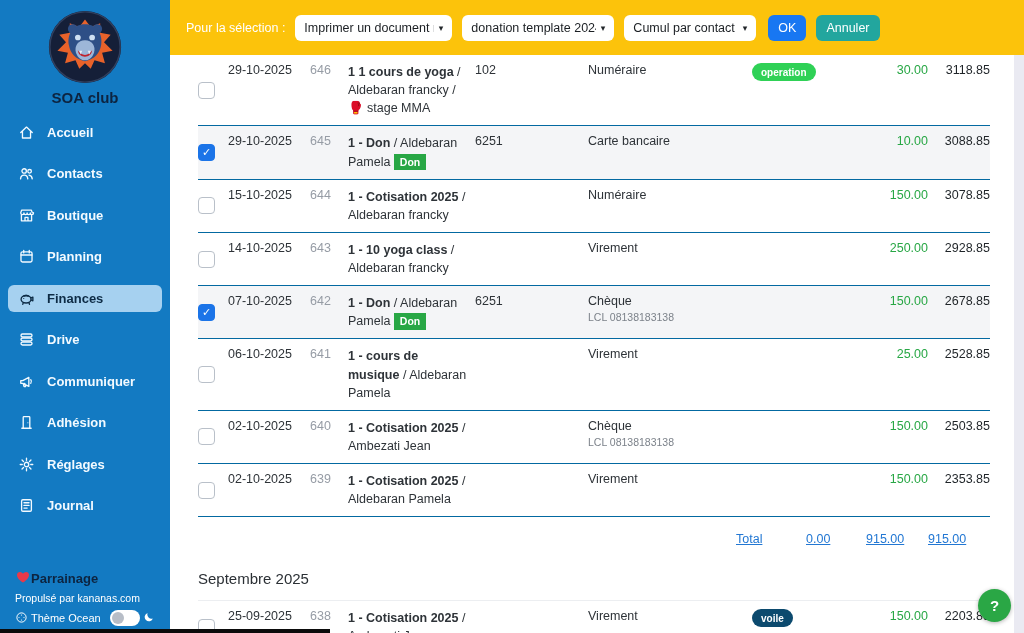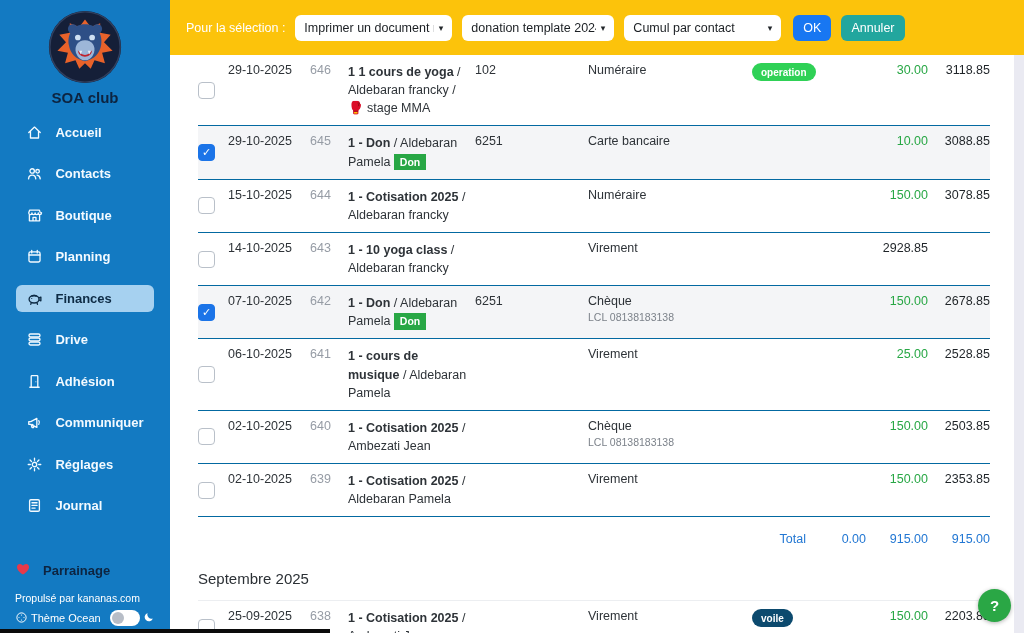--- a/index.html
+++ b/index.html
@@ -1,41 +1,41 @@
 <!DOCTYPE html>
 <html><head>
 <meta charset="utf-8">
 <style>
   * { margin:0; padding:0; box-sizing:border-box; }
   html,body { width:1024px; height:633px; font-family:"Liberation Sans", sans-serif; background:#fff; overflow:hidden; }
   .app { width:1024px; height:633px; display:flex; position:relative; overflow:hidden; background:#fff; }
 
   
-  .sidebar { width:170px; flex-shrink:0; background:#137ac2; position:relative; display:flex; flex-direction:column;align-items:center; }
+  .sidebar { width:170px; flex-shrink:0; background:#137ac2; position:relative; display:flex; flex-direction:column; }
   .logo-wrap { width:76px; height:76px; margin:9px auto 4px; }
   .club-name { text-align:center; color:#0d2440; font-weight:bold; font-size:15px; margin-bottom:13px; }
   .nav { display:flex; flex-direction:column; gap:15px; }
   .nav-item { display:flex; align-items:center; gap:12px; height:26.5px; margin:0 8px; padding:0 10px; border-radius:6px; font-size:13px; font-weight:600; color:#f3faff; cursor:pointer; }
   .nav-item.active { background:#a6d1f0; color:#0d2b45; font-weight:700; }
   .nav-item .ni { display:flex; width:17px; justify-content:center; }
   .sidebar-bottom { position:absolute; left:0; right:0; bottom:7px; }
-  .parrainage { display:flex; align-items:center; gap:12px; padding:0 15px; margin-bottom:12px; font-size:13px; font-weight:600; color:#0d2440; cursor:pointer; }
+  .parrainage { display:flex; align-items:center; gap:0; padding:0 15px; margin-bottom:4px; font-size:13px; font-weight:600; color:#0d2440; cursor:pointer; }
   .powered { font-size:10.5px; color:#fff; padding:0 15px; margin-bottom:6px; cursor:pointer; }
   .theme-row { display:flex; align-items:center; gap:3px; padding:0 15px; font-size:11px; color:#fff; }
   .toggle { margin-left:auto; width:30px; height:16px; border-radius:8px; background:#fff; position:relative; cursor:pointer; }
   .toggle::after { content:''; position:absolute; left:2px; top:2px; width:12px; height:12px; border-radius:50%; background:#b7bdc7; }
 
   
   .main { flex:1; position:relative; display:flex; flex-direction:column; overflow:hidden; }
   .topbar { height:55px; flex-shrink:0; background:#fcc30b; display:flex; align-items:center; padding-left:16px; gap:10px; }
   .sel-label { color:#fff; font-size:12.5px; white-space:nowrap; }
   .select { background:#fff; height:26px; border-radius:6px; display:flex; align-items:center; justify-content:space-between; padding:0 9px; font-size:12.5px; color:#1b1f23; cursor:pointer; }
   .select .txt { white-space:nowrap; overflow:hidden; }
   .select .caret { font-size:9px; margin-left:5px; color:#23272b; flex-shrink:0; }
-  .w1 { width:157px; } .w2 { width:152px; } .w3 { width:157px; }
+  .w1 { width:157px; } .w2 { width:152px; } .w3 { width:132px; }
   .btn { height:26px; border:none; border-radius:6px; color:#fff; font-size:12.5px; padding:0 10px; cursor:pointer; font-family:inherit; }
   .btn-ok { background:#1877f2; margin-left:2px; }
   .btn-cancel { background:#22a69e; }
 
   .content { flex:1; overflow:hidden; padding:0 34px 0 28px; background:#fff; }
 
   
   .row { display:grid; grid-template-columns:30px 82px 38px 127px 113px 164px 100px 76px 62px; border-bottom:1px solid #0369a1; font-size:12.5px; color:#2e3338; min-height:50px; }
   .row > div { padding-top:8px; padding-bottom:8px; }
   .row.sel { background:#f4f5f7; }
@@ -45,21 +45,21 @@
   .c-id { color:#969ca5; }
   .c-desc { line-height:1.45; padding-right:8px; }
   .c-desc b { font-weight:700; }
   .don-badge { display:inline-block; background:#28a745; color:#fff; font-size:10.5px; font-weight:700; padding:1px 6px; border-radius:0; line-height:1.4; }
   .pay-note { font-size:10.5px; color:#7c828a; margin-top:3px; }
   .tag-pill { display:inline-block; color:#fff; font-size:10px; font-weight:700; padding:2.5px 9px; border-radius:10px; line-height:1.3; }
   .c-amt { text-align:right; color:#28a745; }
   .c-bal { text-align:right; color:#1f2428; }
 
   .total-row { display:flex; justify-content:flex-end; padding:15px 0 10px; font-size:12.5px; color:#2277d3; }
-  .total-row span { display:inline-block; text-align:right; }
+  .total-row span { display:inline-block; text-align:left;text-decoration:underline; }
   .t-c1 { width:70px; } .t-c2 { width:60px; } .t-c3 { width:62px; } .t-c4 { width:62px; }
 
   .section-title { font-size:15px; color:#2b3035; margin:14px 0 13px; }
   .table2 { border-top:1px solid #eceef1; }
 
   .scroll-strip { position:absolute; right:0; top:55px; bottom:0; width:10px; background:#eaeaf2; }
   .help-btn { position:absolute; right:13px; bottom:11px; width:33px; height:33px; border-radius:50%; background:#2aa745; color:#fff; font-weight:700; font-size:15px; border:none; box-shadow:0 1px 4px rgba(0,0,0,.3); cursor:pointer; font-family:inherit; }
   .bottom-bar { position:absolute; left:0; bottom:0; width:330px; height:4px; background:#0b0b0b; z-index:6; }
 </style>
 </head>
@@ -137,33 +137,33 @@
               <rect x="2.8" y="2.8" width="10.4" height="2.8" rx="1.4"></rect>
               <rect x="2.8" y="6.6" width="10.4" height="2.8" rx="1.4"></rect>
               <rect x="2.8" y="10.4" width="10.4" height="2.8" rx="1.4"></rect>
             </svg>
           </span>
           <span>Drive</span>
         </div>
         <div class="nav-item">
           <span class="ni">
             <svg viewBox="0 0 16 16" width="17" height="17" fill="none" stroke="currentColor" stroke-width="1.25" stroke-linecap="round" stroke-linejoin="round">
+              <path d="M2.6 7.1v2.6h1.9l5.7 2.9V4.2L4.5 7.1H2.6zM4.8 9.7l.9 3.1h1.5l-.8-3M12 6.3a2.7 2.7 0 0 1 0 3.4"></path>
+            </svg>
+          </span>
+          <span>Communiquer</span>
+        </div>
+        <div class="nav-item">
+          <span class="ni">
+            <svg viewBox="0 0 16 16" width="17" height="17" fill="none" stroke="currentColor" stroke-width="1.25" stroke-linecap="round" stroke-linejoin="round">
               <path d="M4.9 13.4V3.2a.7.7 0 0 1 .7-.7h4.8a.7.7 0 0 1 .7.7v10.2M3.6 13.4h8.8"></path>
               <circle cx="9.3" cy="8.2" r=".55" fill="currentColor" stroke="none"></circle>
             </svg>
           </span>
           <span>Adhésion</span>
-        </div>
-        <div class="nav-item">
-          <span class="ni">
-            <svg viewBox="0 0 16 16" width="17" height="17" fill="none" stroke="currentColor" stroke-width="1.25" stroke-linecap="round" stroke-linejoin="round">
-              <path d="M2.6 7.1v2.6h1.9l5.7 2.9V4.2L4.5 7.1H2.6zM4.8 9.7l.9 3.1h1.5l-.8-3M12 6.3a2.7 2.7 0 0 1 0 3.4"></path>
-            </svg>
-          </span>
-          <span>Communiquer</span>
         </div>
         <div class="nav-item">
           <span class="ni">
             <svg viewBox="0 0 16 16" width="17" height="17" fill="none" stroke="currentColor" stroke-width="1.25" stroke-linecap="round" stroke-linejoin="round">
               <circle cx="8" cy="8" r="2.1"></circle>
               <path d="M8 2.1v1.9M8 12v1.9M2.1 8H4M12 8h1.9M3.8 3.8l1.4 1.4M10.8 10.8l1.4 1.4M12.2 3.8l-1.4 1.4M5.2 10.8l-1.4 1.4"></path>
             </svg>
           </span>
           <span>Réglages</span>
         </div>
@@ -273,20 +273,21 @@
           <div class="row">
             <div class="c-check">
               <span class="checkbox"></span>
             </div>
             <div class="c-date">14-10-2025</div>
             <div class="c-id">643</div>
             <div class="c-desc"><b>1 - 10 yoga class</b> / Aldebaran francky</div>
             <div class="c-ref"></div>
             <div class="c-pay">Virement</div>
             <div class="c-tag"></div>
+            <div class="c-amt">250.00</div>
             <div class="c-bal">2928.85</div>
           </div>
           <div class="row sel">
             <div class="c-check">
               <span class="checkbox on">✓</span>
             </div>
             <div class="c-date">07-10-2025</div>
             <div class="c-id">642</div>
             <div class="c-desc"><b>1 - Don</b> / Aldebaran Pamela <span class="don-badge">Don</span></div>
             <div class="c-ref">6251</div>

